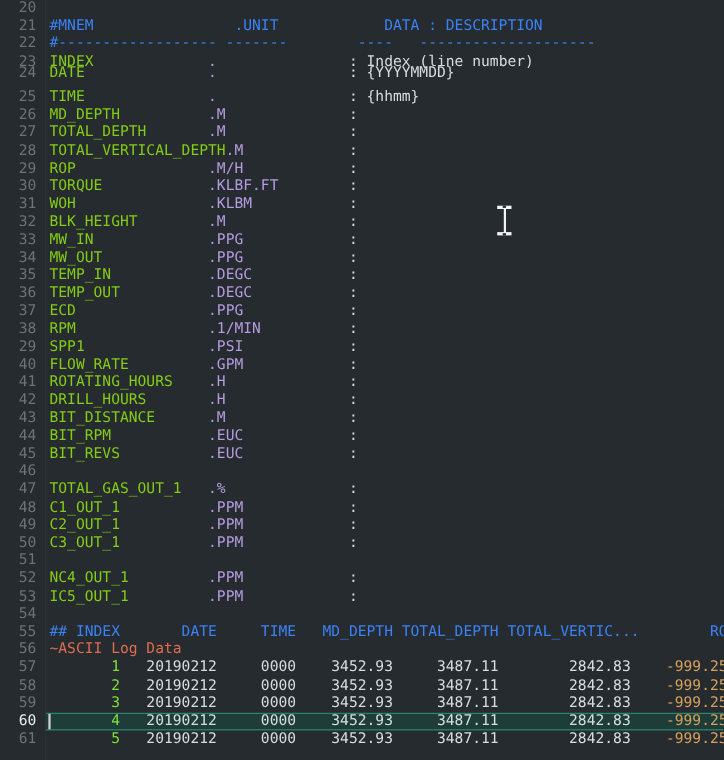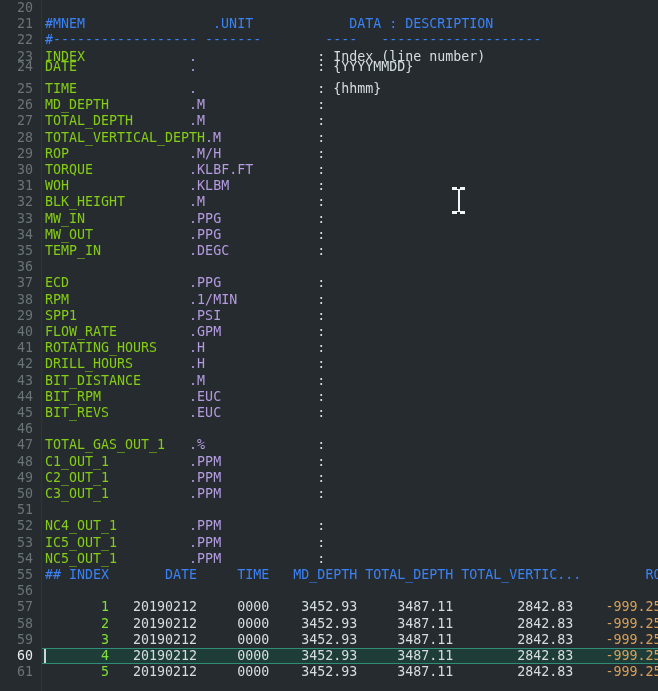--- a/index.html
+++ b/index.html
@@ -130,41 +130,41 @@
       <div class="line" style="position: absolute; left: 0px; right: 0px; top: 97.2px;"><div class="ln">26</div><div class="code"><span class="t-mnem">MD_DEPTH          </span><span class="t-unit">.M</span><span class="t-plain">              :</span></div></div>
       <div class="line" style="position: absolute; left: 0px; right: 0px; top: 113.4px;"><div class="ln">27</div><div class="code"><span class="t-mnem">TOTAL_DEPTH       </span><span class="t-unit">.M</span><span class="t-plain">              :</span></div></div>
       <div class="line" style="position: absolute; left: 0px; right: 0px; top: 129.6px;"><div class="ln">28</div><div class="code"><span class="t-mnem">TOTAL_VERTICAL_DEPTH</span><span class="t-unit">.M</span><span class="t-plain">            :</span></div></div>
       <div class="line" style="position: absolute; left: 0px; right: 0px; top: 145.8px;"><div class="ln">29</div><div class="code"><span class="t-mnem">ROP               </span><span class="t-unit">.M/H</span><span class="t-plain">            :</span></div></div>
       <div class="line" style="position: absolute; left: 0px; right: 0px; top: 162px;"><div class="ln">30</div><div class="code"><span class="t-mnem">TORQUE            </span><span class="t-unit">.KLBF.FT</span><span class="t-plain">        :</span></div></div>
       <div class="line" style="position: absolute; left: 0px; right: 0px; top: 178.2px;"><div class="ln">31</div><div class="code"><span class="t-mnem">WOH               </span><span class="t-unit">.KLBM</span><span class="t-plain">           :</span></div></div>
       <div class="line" style="position: absolute; left: 0px; right: 0px; top: 194.4px;"><div class="ln">32</div><div class="code"><span class="t-mnem">BLK_HEIGHT        </span><span class="t-unit">.M</span><span class="t-plain">              :</span></div></div>
       <div class="line" style="position: absolute; left: 0px; right: 0px; top: 210.6px;"><div class="ln">33</div><div class="code"><span class="t-mnem">MW_IN             </span><span class="t-unit">.PPG</span><span class="t-plain">            :</span></div></div>
       <div class="line" style="position: absolute; left: 0px; right: 0px; top: 226.8px;"><div class="ln">34</div><div class="code"><span class="t-mnem">MW_OUT            </span><span class="t-unit">.PPG</span><span class="t-plain">            :</span></div></div>
       <div class="line" style="position: absolute; left: 0px; right: 0px; top: 243px;"><div class="ln">35</div><div class="code"><span class="t-mnem">TEMP_IN           </span><span class="t-unit">.DEGC</span><span class="t-plain">           :</span></div></div>
-      <div class="line" style="position: absolute; left: 0px; right: 0px; top: 259.2px;"><div class="ln">36</div></div>
+      <div class="line" style="position: absolute; left: 0px; right: 0px; top: 259.2px;"><div class="ln">36</div><div class="code"><span class="t-mnem">TEMP_OUT          </span><span class="t-unit">.DEGC</span><span class="t-plain">           :</span></div></div>
       <div class="line" style="position: absolute; left: 0px; right: 0px; top: 275.4px;"><div class="ln">37</div><div class="code"><span class="t-mnem">ECD               </span><span class="t-unit">.PPG</span><span class="t-plain">            :</span></div></div>
       <div class="line" style="position: absolute; left: 0px; right: 0px; top: 291.6px;"><div class="ln">38</div><div class="code"><span class="t-mnem">RPM               </span><span class="t-unit">.1/MIN</span><span class="t-plain">          :</span></div></div>
       <div class="line" style="position: absolute; left: 0px; right: 0px; top: 307.8px;"><div class="ln">29</div><div class="code"><span class="t-mnem">SPP1              </span><span class="t-unit">.PSI</span><span class="t-plain">            :</span></div></div>
       <div class="line" style="position: absolute; left: 0px; right: 0px; top: 324px;"><div class="ln">40</div><div class="code"><span class="t-mnem">FLOW_RATE         </span><span class="t-unit">.GPM</span><span class="t-plain">            :</span></div></div>
       <div class="line" style="position: absolute; left: 0px; right: 0px; top: 340.2px;"><div class="ln">41</div><div class="code"><span class="t-mnem">ROTATING_HOURS    </span><span class="t-unit">.H</span><span class="t-plain">              :</span></div></div>
       <div class="line" style="position: absolute; left: 0px; right: 0px; top: 356.4px;"><div class="ln">42</div><div class="code"><span class="t-mnem">DRILL_HOURS       </span><span class="t-unit">.H</span><span class="t-plain">              :</span></div></div>
       <div class="line" style="position: absolute; left: 0px; right: 0px; top: 372.6px;"><div class="ln">43</div><div class="code"><span class="t-mnem">BIT_DISTANCE      </span><span class="t-unit">.M</span><span class="t-plain">              :</span></div></div>
       <div class="line" style="position: absolute; left: 0px; right: 0px; top: 388.8px;"><div class="ln">44</div><div class="code"><span class="t-mnem">BIT_RPM           </span><span class="t-unit">.EUC</span><span class="t-plain">            :</span></div></div>
       <div class="line" style="position: absolute; left: 0px; right: 0px; top: 405px;"><div class="ln">45</div><div class="code"><span class="t-mnem">BIT_REVS          </span><span class="t-unit">.EUC</span><span class="t-plain">            :</span></div></div>
       <div class="line" style="position: absolute; left: 0px; right: 0px; top: 421.2px;"><div class="ln">46</div></div>
       <div class="line" style="position: absolute; left: 0px; right: 0px; top: 437.4px;"><div class="ln">47</div><div class="code"><span class="t-mnem">TOTAL_GAS_OUT_1   </span><span class="t-unit">.%</span><span class="t-plain">              :</span></div></div>
       <div class="line" style="position: absolute; left: 0px; right: 0px; top: 453.6px;"><div class="ln">48</div><div class="code"><span class="t-mnem">C1_OUT_1          </span><span class="t-unit">.PPM</span><span class="t-plain">            :</span></div></div>
       <div class="line" style="position: absolute; left: 0px; right: 0px; top: 469.8px;"><div class="ln">49</div><div class="code"><span class="t-mnem">C2_OUT_1          </span><span class="t-unit">.PPM</span><span class="t-plain">            :</span></div></div>
       <div class="line" style="position: absolute; left: 0px; right: 0px; top: 486px;"><div class="ln">50</div><div class="code"><span class="t-mnem">C3_OUT_1          </span><span class="t-unit">.PPM</span><span class="t-plain">            :</span></div></div>
       <div class="line" style="position: absolute; left: 0px; right: 0px; top: 502.2px;"><div class="ln">51</div></div>
       <div class="line" style="position: absolute; left: 0px; right: 0px; top: 518.4px;"><div class="ln">52</div><div class="code"><span class="t-mnem">NC4_OUT_1         </span><span class="t-unit">.PPM</span><span class="t-plain">            :</span></div></div>
       <div class="line" style="position: absolute; left: 0px; right: 0px; top: 534.6px;"><div class="ln">53</div><div class="code"><span class="t-mnem">IC5_OUT_1         </span><span class="t-unit">.PPM</span><span class="t-plain">            :</span></div></div>
-      <div class="line" style="position: absolute; left: 0px; right: 0px; top: 550.8px;"><div class="ln">54</div><div class="code"><span class="t-mnem">NC5_OUT_1         </span><span class="t-unit">.PPM</span><span class="t-plain">            :</span></div></div>
+      <div class="line" style="position: absolute; left: 0px; right: 0px; top: 550.8px;"><div class="ln">54</div></div>
       <div class="line" style="position: absolute; left: 0px; right: 0px; top: 567px;"><div class="ln">55</div><div class="code"><span class="t-comment">## INDEX       DATE     TIME   MD_DEPTH TOTAL_DEPTH TOTAL_VERTIC...        ROP</span></div></div>
-      <div class="line" style="position: absolute; left: 0px; right: 0px; top: 583.2px;"><div class="ln">56</div></div>
+      <div class="line" style="position: absolute; left: 0px; right: 0px; top: 583.2px;"><div class="ln">56</div><div class="code"><span class="t-head">~ASCII Log Data</span></div></div>
       <div class="line" style="position: absolute; left: 0px; right: 0px; top: 599.4px;"><div class="ln">57</div><div class="code"><span class="t-green">       1</span><span class="t-plain">   20190212     0000    3452.93     3487.11        2842.83    </span><span class="t-num">-999.25</span></div></div>
       <div class="line" style="position: absolute; left: 0px; right: 0px; top: 615.6px;"><div class="ln">58</div><div class="code"><span class="t-green">       2</span><span class="t-plain">   20190212     0000    3452.93     3487.11        2842.83    </span><span class="t-num">-999.25</span></div></div>
       <div class="line" style="position: absolute; left: 0px; right: 0px; top: 631.8px;"><div class="ln">59</div><div class="code"><span class="t-green">       3</span><span class="t-plain">   20190212     0000    3452.93     3487.11        2842.83    </span><span class="t-num">-999.25</span></div></div>
       <div class="line active" style="position: absolute; left: 0px; right: 0px; top: 648px;"><div class="active-line-bg"></div><div class="caret"></div><div class="ln">60</div><div class="code"><span class="t-green">       4</span><span class="t-plain">   20190212     0000    3452.93     3487.11        2842.83    </span><span class="t-num">-999.25</span></div></div>
       <div class="line" style="position: absolute; left: 0px; right: 0px; top: 664.2px; padding-left: 38px;"><div class="ln">61</div><div class="code"><span class="t-green">       5</span><span class="t-plain">   20190212     0000    3452.93     3487.11        2842.83    </span><span class="t-num">-999.25</span></div></div>
     </div>
 
   <div id="mouse-cursor">
     <div class="bar top"></div>
     <div class="bar stem"></div>

